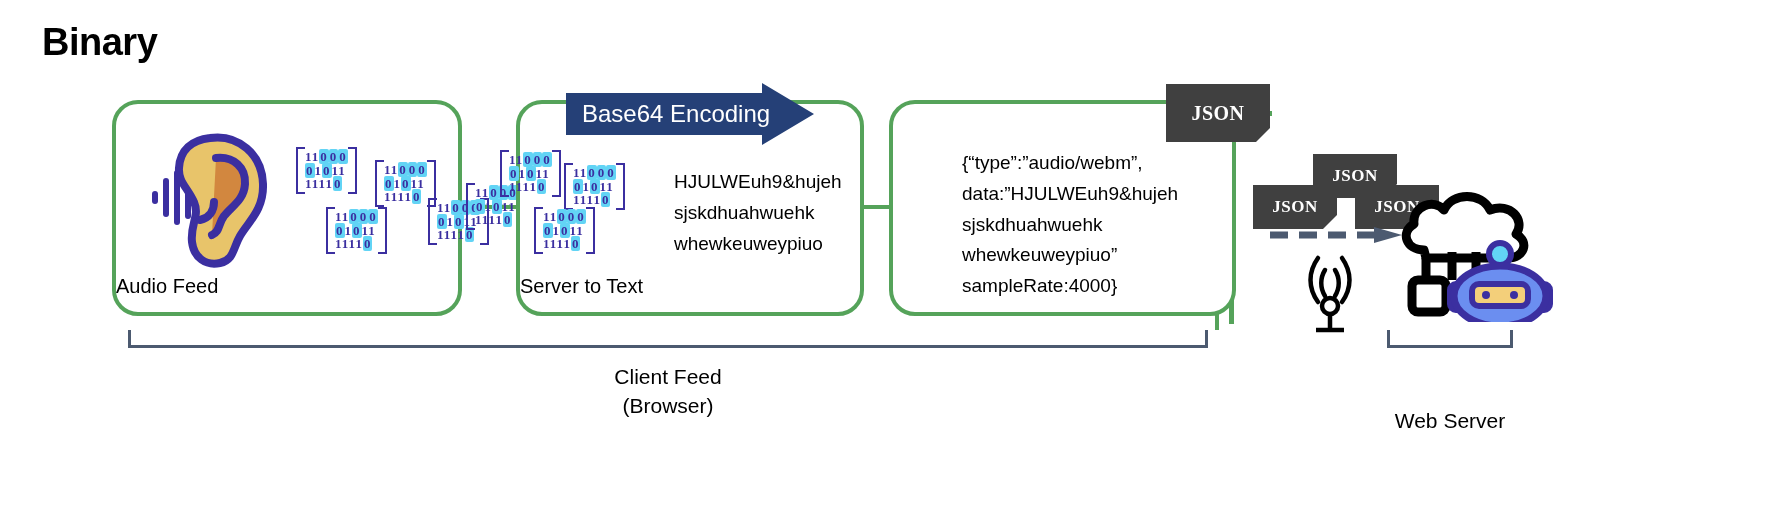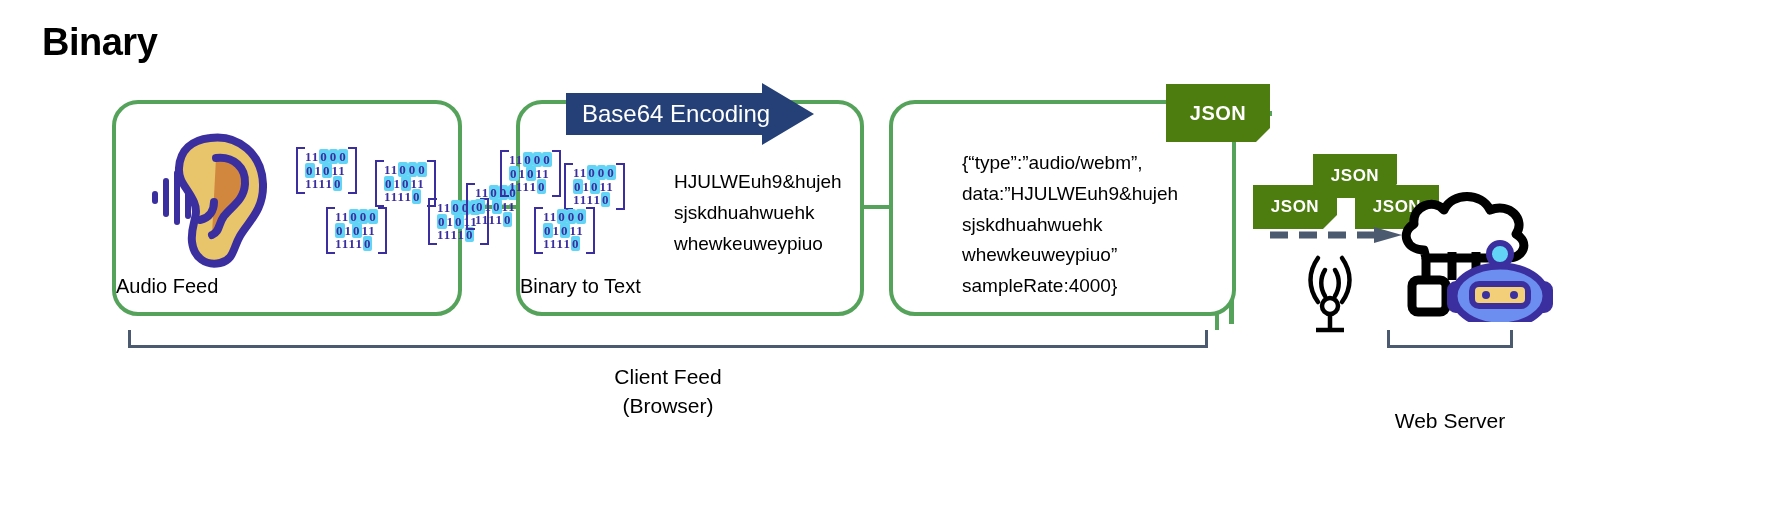--- a/index.html
+++ b/index.html
@@ -113,28 +113,29 @@
   .green-line { background: #55a35a; position: absolute; }
   .green-curve {
     position: absolute;
     border: 4px solid #55a35a;
     background: transparent;
   }
 
   
   .json-badge {
     position: absolute;
-    background: #4d7c0f;
+    background: #404040;
     color: #ffffff;
     font-size: 20px;
     font-weight: bold;
     display: flex;
     align-items: center;
     justify-content: center;
     letter-spacing: 0.5px;
+    font-family: Liberation Serif, serif;
   }
   .json-badge .fold {
     position: absolute;
     right: 0;
     bottom: 0;
     width: 0;
     height: 0;
     border-left: 14px solid transparent;
     border-bottom: 14px solid #ffffff;
   }
@@ -211,21 +212,21 @@
     <path d="M52 88 C62 86 66 78 66 70" fill="none" stroke="#3b2fa0" stroke-width="8" stroke-linecap="round"></path>
   </svg>
 
   <div class="binary-block" style="left:297px; top:147px;"><div><span>1</span><span>1</span><span style="background: rgb(98, 212, 245); border-radius: 2px; padding: 0px 1px;">0</span><span style="background: rgb(98, 212, 245); border-radius: 2px; padding: 0px 1px;">0</span><span style="background: rgb(98, 212, 245); border-radius: 2px; padding: 0px 1px;">0</span></div><div><span style="background: rgb(98, 212, 245); border-radius: 2px; padding: 0px 1px;">0</span><span>1</span><span style="background: rgb(98, 212, 245); border-radius: 2px; padding: 0px 1px;">0</span><span>1</span><span>1</span></div><div><span>1</span><span>1</span><span>1</span><span>1</span><span style="background: rgb(98, 212, 245); border-radius: 2px; padding: 0px 1px;">0</span></div></div>
   <div class="binary-block" style="left:376px; top:160px;"><div><span>1</span><span>1</span><span style="background: rgb(98, 212, 245); border-radius: 2px; padding: 0px 1px;">0</span><span style="background: rgb(98, 212, 245); border-radius: 2px; padding: 0px 1px;">0</span><span style="background: rgb(98, 212, 245); border-radius: 2px; padding: 0px 1px;">0</span></div><div><span style="background: rgb(98, 212, 245); border-radius: 2px; padding: 0px 1px;">0</span><span>1</span><span style="background: rgb(98, 212, 245); border-radius: 2px; padding: 0px 1px;">0</span><span>1</span><span>1</span></div><div><span>1</span><span>1</span><span>1</span><span>1</span><span style="background: rgb(98, 212, 245); border-radius: 2px; padding: 0px 1px;">0</span></div></div>
   <div class="binary-block" style="left:327px; top:207px;"><div><span>1</span><span>1</span><span style="background: rgb(98, 212, 245); border-radius: 2px; padding: 0px 1px;">0</span><span style="background: rgb(98, 212, 245); border-radius: 2px; padding: 0px 1px;">0</span><span style="background: rgb(98, 212, 245); border-radius: 2px; padding: 0px 1px;">0</span></div><div><span style="background: rgb(98, 212, 245); border-radius: 2px; padding: 0px 1px;">0</span><span>1</span><span style="background: rgb(98, 212, 245); border-radius: 2px; padding: 0px 1px;">0</span><span>1</span><span>1</span></div><div><span>1</span><span>1</span><span>1</span><span>1</span><span style="background: rgb(98, 212, 245); border-radius: 2px; padding: 0px 1px;">0</span></div></div>
   <div class="binary-block" style="left:429px; top:198px;"><div><span>1</span><span>1</span><span style="background: rgb(98, 212, 245); border-radius: 2px; padding: 0px 1px;">0</span><span style="background: rgb(98, 212, 245); border-radius: 2px; padding: 0px 1px;">0</span><span style="background: rgb(98, 212, 245); border-radius: 2px; padding: 0px 1px;">0</span></div><div><span style="background: rgb(98, 212, 245); border-radius: 2px; padding: 0px 1px;">0</span><span>1</span><span style="background: rgb(98, 212, 245); border-radius: 2px; padding: 0px 1px;">0</span><span>1</span><span>1</span></div><div><span>1</span><span>1</span><span>1</span><span>1</span><span style="background: rgb(98, 212, 245); border-radius: 2px; padding: 0px 1px;">0</span></div></div>
   <div class="binary-block" style="left:467px; top:183px;"><div><span>1</span><span>1</span><span style="background: rgb(98, 212, 245); border-radius: 2px; padding: 0px 1px;">0</span><span style="background: rgb(98, 212, 245); border-radius: 2px; padding: 0px 1px;">0</span><span style="background: rgb(98, 212, 245); border-radius: 2px; padding: 0px 1px;">0</span></div><div><span style="background: rgb(98, 212, 245); border-radius: 2px; padding: 0px 1px;">0</span><span>1</span><span style="background: rgb(98, 212, 245); border-radius: 2px; padding: 0px 1px;">0</span><span>1</span><span>1</span></div><div><span>1</span><span>1</span><span>1</span><span>1</span><span style="background: rgb(98, 212, 245); border-radius: 2px; padding: 0px 1px;">0</span></div></div>
 
   <div class="panel abs" id="panel-binary-text">
-    <div class="panel-label">Binary to Text</div>
+    <div class="panel-label">Server to Text</div>
   </div>
 
   <div class="binary-block" style="left:501px; top:150px;"><div><span>1</span><span>1</span><span style="background: rgb(98, 212, 245); border-radius: 2px; padding: 0px 1px;">0</span><span style="background: rgb(98, 212, 245); border-radius: 2px; padding: 0px 1px;">0</span><span style="background: rgb(98, 212, 245); border-radius: 2px; padding: 0px 1px;">0</span></div><div><span style="background: rgb(98, 212, 245); border-radius: 2px; padding: 0px 1px;">0</span><span>1</span><span style="background: rgb(98, 212, 245); border-radius: 2px; padding: 0px 1px;">0</span><span>1</span><span>1</span></div><div><span>1</span><span>1</span><span>1</span><span>1</span><span style="background: rgb(98, 212, 245); border-radius: 2px; padding: 0px 1px;">0</span></div></div>
   <div class="binary-block" style="left:565px; top:163px;"><div><span>1</span><span>1</span><span style="background: rgb(98, 212, 245); border-radius: 2px; padding: 0px 1px;">0</span><span style="background: rgb(98, 212, 245); border-radius: 2px; padding: 0px 1px;">0</span><span style="background: rgb(98, 212, 245); border-radius: 2px; padding: 0px 1px;">0</span></div><div><span style="background: rgb(98, 212, 245); border-radius: 2px; padding: 0px 1px;">0</span><span>1</span><span style="background: rgb(98, 212, 245); border-radius: 2px; padding: 0px 1px;">0</span><span>1</span><span>1</span></div><div><span>1</span><span>1</span><span>1</span><span>1</span><span style="background: rgb(98, 212, 245); border-radius: 2px; padding: 0px 1px;">0</span></div></div>
   <div class="binary-block" style="left:535px; top:207px;"><div><span>1</span><span>1</span><span style="background: rgb(98, 212, 245); border-radius: 2px; padding: 0px 1px;">0</span><span style="background: rgb(98, 212, 245); border-radius: 2px; padding: 0px 1px;">0</span><span style="background: rgb(98, 212, 245); border-radius: 2px; padding: 0px 1px;">0</span></div><div><span style="background: rgb(98, 212, 245); border-radius: 2px; padding: 0px 1px;">0</span><span>1</span><span style="background: rgb(98, 212, 245); border-radius: 2px; padding: 0px 1px;">0</span><span>1</span><span>1</span></div><div><span>1</span><span>1</span><span>1</span><span>1</span><span style="background: rgb(98, 212, 245); border-radius: 2px; padding: 0px 1px;">0</span></div></div>
 
   <div class="flow-text" id="base64-string-text">HJULWEuh9&amp;hujeh
 sjskdhuahwuehk
 whewkeuweypiuo</div>
 

